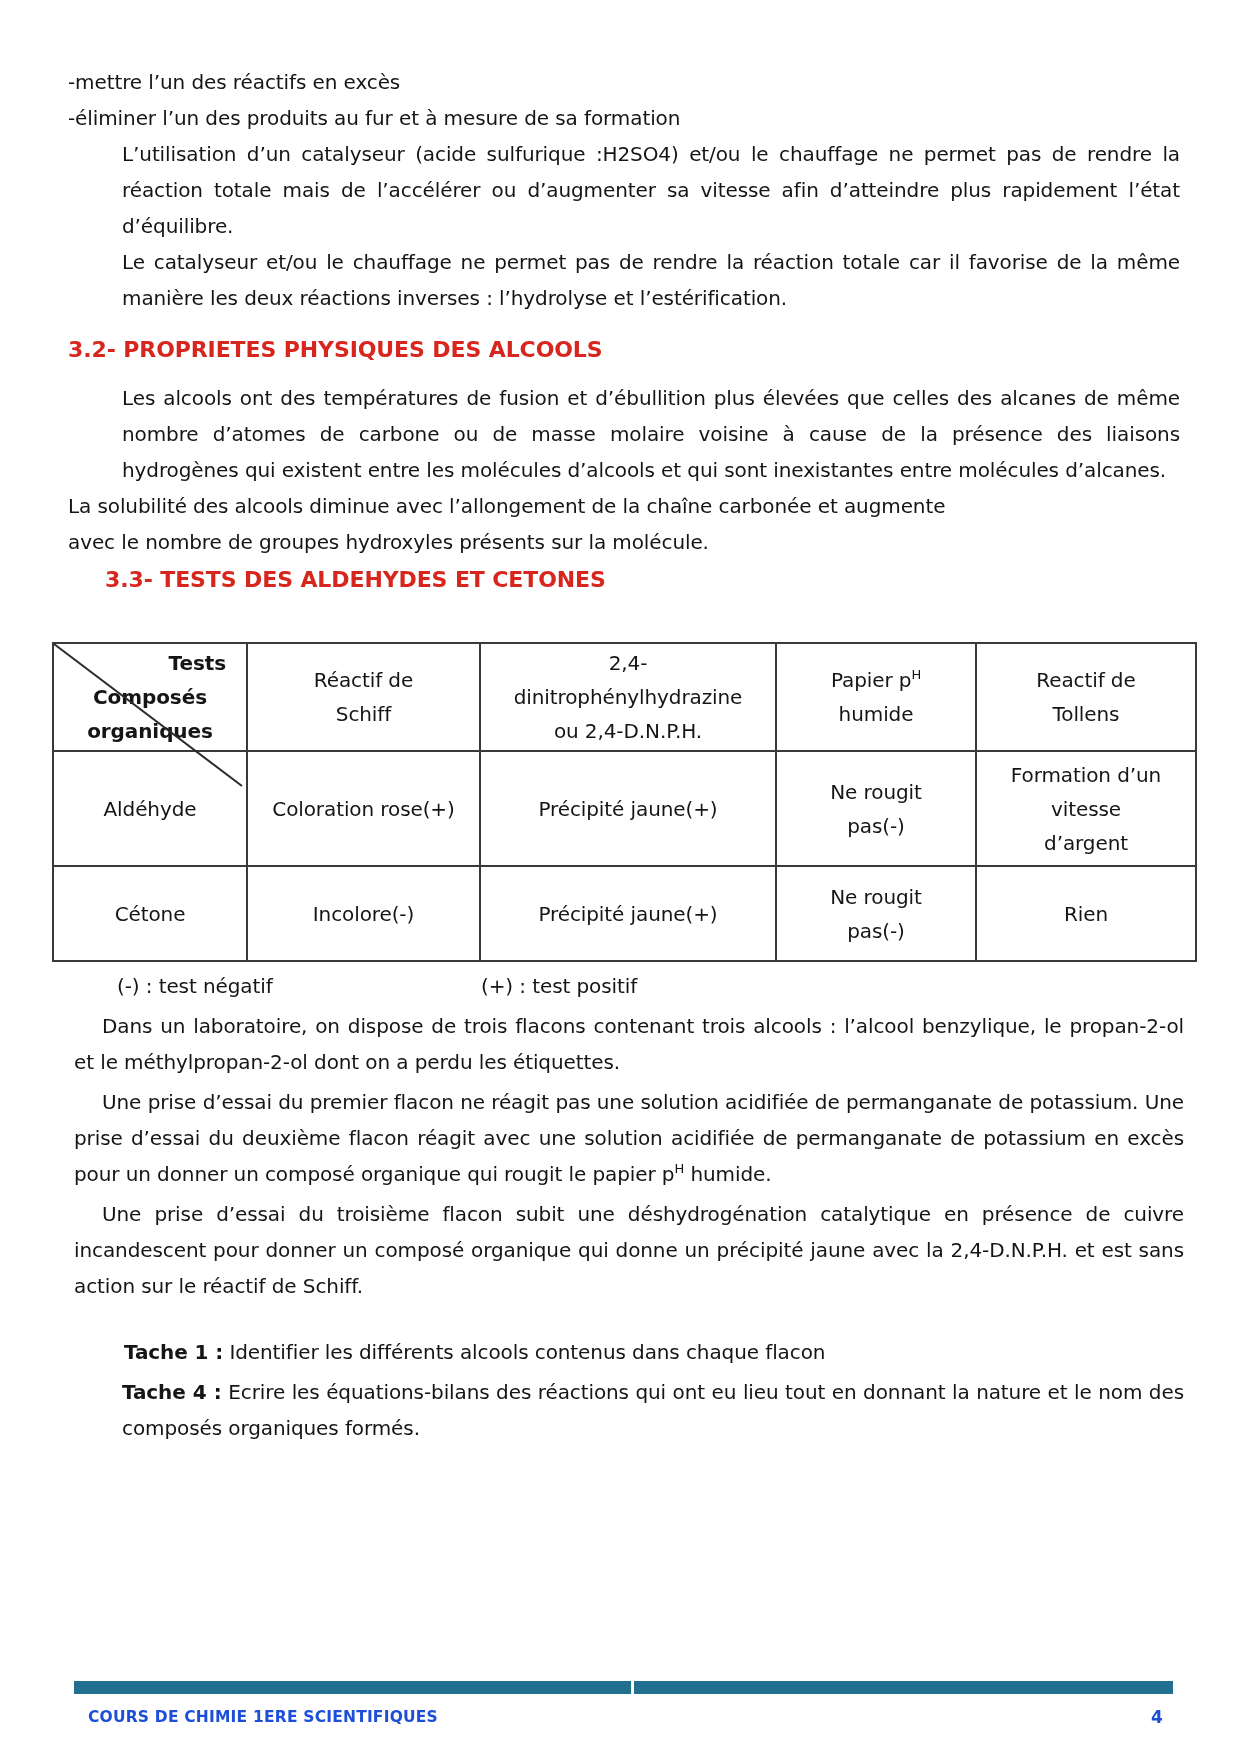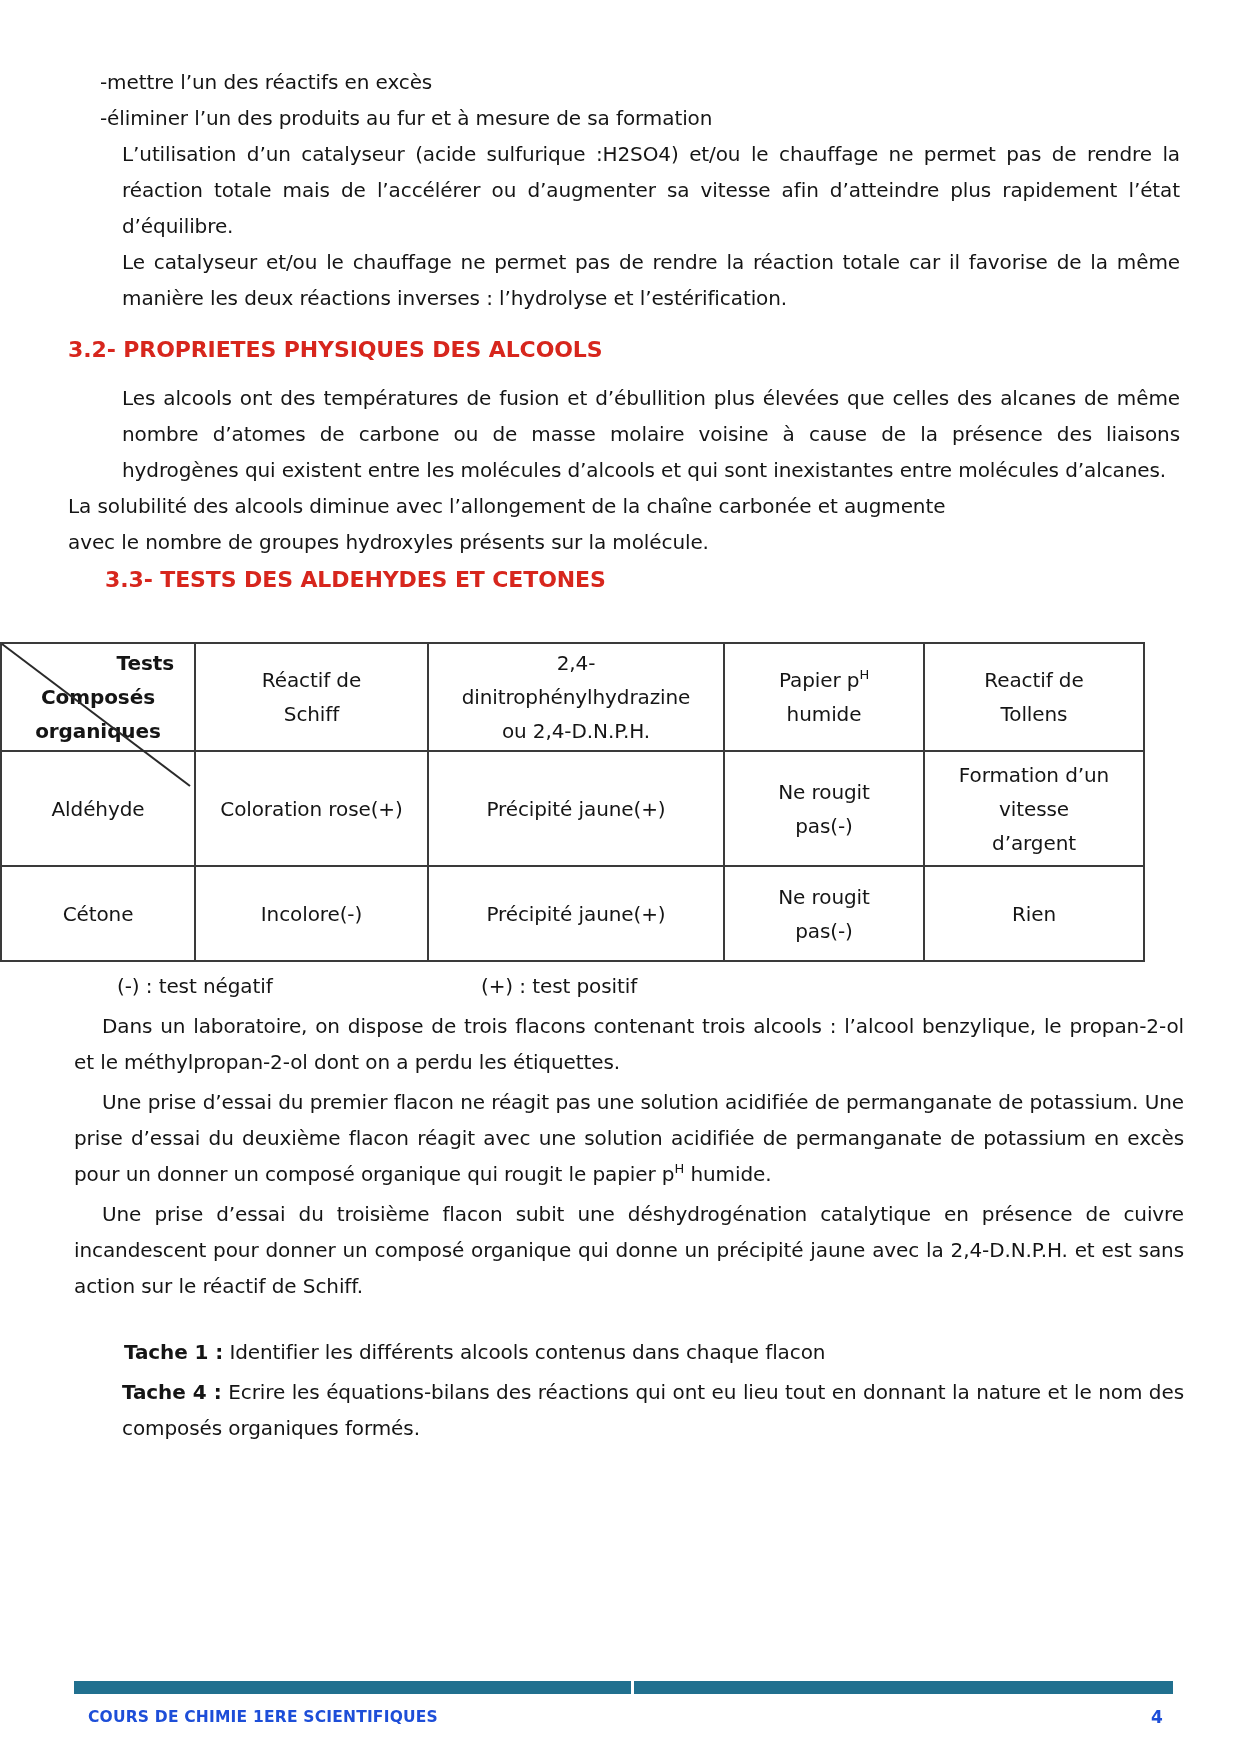--- a/index.html
+++ b/index.html
@@ -8,32 +8,32 @@
     width:1241px;height:1755px;
     background:#ffffff;
     font-family:"DejaVu Sans","Liberation Sans",sans-serif;
     font-size:20px;line-height:36px;
     color:#151515;
     letter-spacing:-0.1px;
     overflow:hidden;
   }
   .content{padding-top:64px;}
   .lead{margin-left:76px;}
-  .bullet{margin-left:100px;}
+  .bullet{margin-left:68px;}
   .para-ind{margin-left:122px;width:1058px;text-align:justify;}
   .h-red{
     margin-left:68px;margin-top:16px;
     color:#d7261d;font-weight:bold;font-size:22px;line-height:36px;
   }
   .h-red.h33{margin-left:105px;margin-top:2px;}
   .para-le{margin-left:68px;width:930px;}
   .para-32{margin-top:12px;}
 
   
-  .table-wrap{position:relative;margin-top:44px;width:1143px;}
+  .table-wrap{position:relative;margin-left:52px;margin-top:44px;width:1143px;}
   table.tests{border-collapse:collapse;width:1143px;table-layout:fixed;}
   table.tests td{
     border:2px solid #3a3a3a;
     text-align:center;vertical-align:middle;
     line-height:34px;font-size:20px;padding:2px 4px;
     overflow:visible;
   }
   tr.r-head{height:107px;}
   tr.r-ald{height:115px;}
   tr.r-cet{height:95px;}

